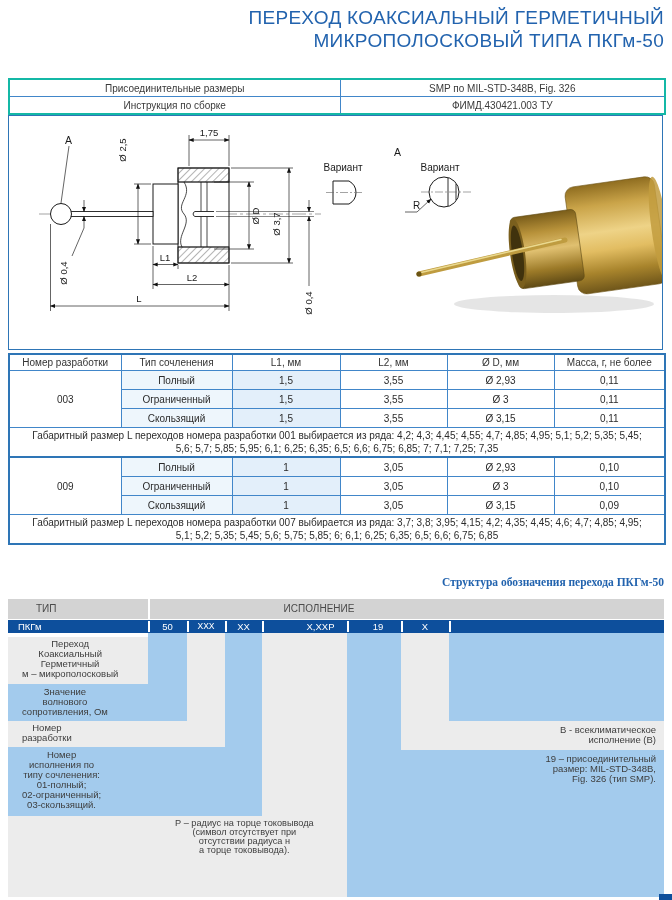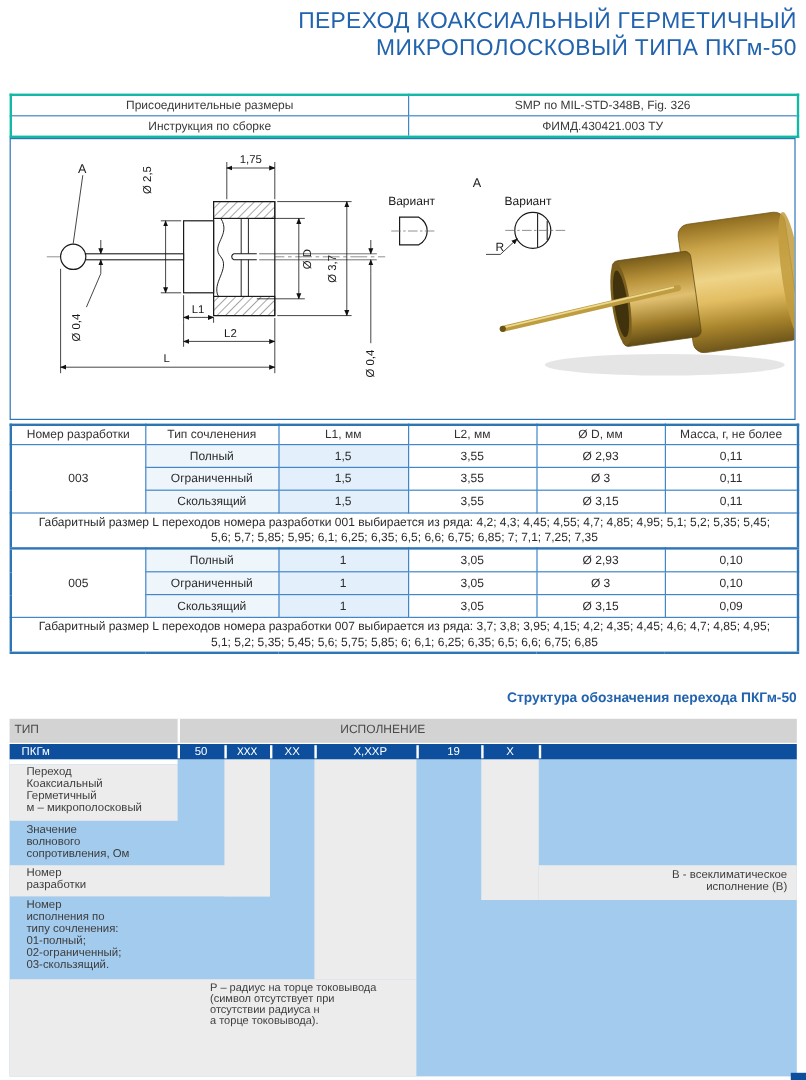--- a/index.html
+++ b/index.html
@@ -42,36 +42,36 @@
   table.spec tr.hdr td{height:15px;color:#333;}
   table.spec td.c-type{background:#eef6fc;}
   table.spec td.c-l1{background:#e3effa;margin-top:25px;}
   table.spec td.note{
     height:28px;line-height:13px;white-space:pre-line;background:#fff;
     border-bottom:2px solid #2e75b6;border-top:1px solid #4c1d95;
   }
 
   
   .struct-heading{
-    position:absolute;top:576px;right:8px;font-size:11.5px;font-weight:bold;color:#2263ae;
+    position:absolute;top:576px;right:8px;font-size:11.5px;font-weight:bold;color:#2263ae;font-family:Liberation Serif, serif;
   }
 
   
   .diagram{position:absolute;left:8px;top:599px;width:656px;height:298px;font-size:9.5px;color:#3d3d3d;}
   .diagram .band{position:absolute;left:0;top:0;width:656px;height:20px;background:#d3d3d3;}
-  .diagram .band .t-type{position:absolute;left:4px;top:4px;font-size:10px;color:#4a4a4a;}
+  .diagram .band .t-type{position:absolute;left:28px;top:4px;font-size:10px;color:#4a4a4a;}
   .diagram .band .t-version{position:absolute;left:140px;width:342px;top:4px;text-align:center;font-size:10px;color:#4a4a4a;}
   .diagram .band .divider{position:absolute;left:140px;top:0;width:2px;height:20px;background:#fff;}
   .darkrow{position:absolute;left:0;top:21px;width:656px;height:13px;background:#0d4f9c;}
   .darkrow .code{position:absolute;top:0;height:13px;line-height:13px;color:#fff;font-size:9.5px;text-align:center;}
   .darkrow .sep{position:absolute;top:1px;width:1.5px;height:11px;background:#fff;}
   .bg-blue{position:absolute;background:#a3cbed;}
   .bg-gray{position:absolute;background:#ececec;}
   .bg-white{position:absolute;background:#ffffff;}
-  .desc{position:absolute;white-space:pre-line;line-height:10px;font-size:9.5px;color:#3d3d3d;}
+  .desc{position:absolute;white-space:pre-line;line-height:10px;font-size:9.5px;color:#3d3d3d;text-align:center;}
   .desc.right{text-align:right;}
   .desc.small{font-size:9.2px;line-height:9.1px;}
 
   .corner-mark{position:absolute;left:659px;top:894px;width:13px;height:6px;background:#0d4f9c;}
 
   svg text{font-family:"Liberation Sans","DejaVu Sans",sans-serif;}
 </style>
 </head>
 <body>
 
@@ -268,21 +268,21 @@
     <td class="c-l1">1,5</td>
     <td>3,55</td>
     <td>Ø 3,15</td>
     <td>0,11</td>
   </tr>
   <tr>
     <td colspan="6" class="note">Габаритный размер L переходов номера разработки 001 выбирается из ряда: 4,2; 4,3; 4,45; 4,55; 4,7; 4,85; 4,95; 5,1; 5,2; 5,35; 5,45;
 5,6; 5,7; 5,85; 5,95; 6,1; 6,25; 6,35; 6,5; 6,6; 6,75; 6,85; 7; 7,1; 7,25; 7,35</td>
   </tr>
   <tr>
-    <td rowspan="3">005</td>
+    <td rowspan="3">009</td>
     <td class="c-type">Полный</td>
     <td class="c-l1">1</td>
     <td>3,05</td>
     <td>Ø 2,93</td>
     <td>0,10</td>
   </tr>
   <tr>
     <td class="c-type">Ограниченный</td>
     <td class="c-l1">1</td>
     <td>3,05</td>
@@ -310,21 +310,21 @@
     <span class="t-type">ТИП</span>
     <span class="t-version">ИСПОЛНЕНИЕ</span>
     <span class="divider"></span>
   </div>
 
   <div class="darkrow">
     <span class="code" style="left:10px;width:120px;text-align:left;">ПКГм</span>
     <span class="code" style="left:140px;width:39px;">50</span>
     <span class="code" style="left:179px;width:38px;font-family:Liberation Mono, monospace;">XXX</span>
     <span class="code" style="left:217px;width:37px;">XX</span>
-    <span class="code" style="left:258px;width:85px;">X,XXP</span>
+    <span class="code" style="left:270px;width:85px;">X,XXP</span>
     <span class="code" style="left:339px;width:62px;">19</span>
     <span class="code" style="left:393px;width:48px;">X</span>
     <span class="sep" style="left:140px;"></span>
     <span class="sep" style="left:179px;"></span>
     <span class="sep" style="left:217px;"></span>
     <span class="sep" style="left:254px;"></span>
     <span class="sep" style="left:339px;"></span>
     <span class="sep" style="left:393px;"></span>
     <span class="sep" style="left:441px;"></span>
   </div>
@@ -355,15 +355,18 @@
 типу сочленения:
 01-полный;
 02-ограниченный;
 03-скользящий.</div>
   <div class="desc small" style="left:167px;top:220px;">Р – радиус на торце токовывода
 (символ отсутствует при
 отсутствии радиуса н
 а торце токовывода).</div>
   <div class="desc right" style="right:8px;top:126px;">В - всеклиматическое
 исполнение (В)</div>
+  <div class="desc right" style="right:8px;top:155px;">19 – присоединительный
+размер: MIL-STD-348B,
+Fig. 326 (тип SMP).</div>
 </div>
 
 <div class="corner-mark"></div>
 
 </body></html>

